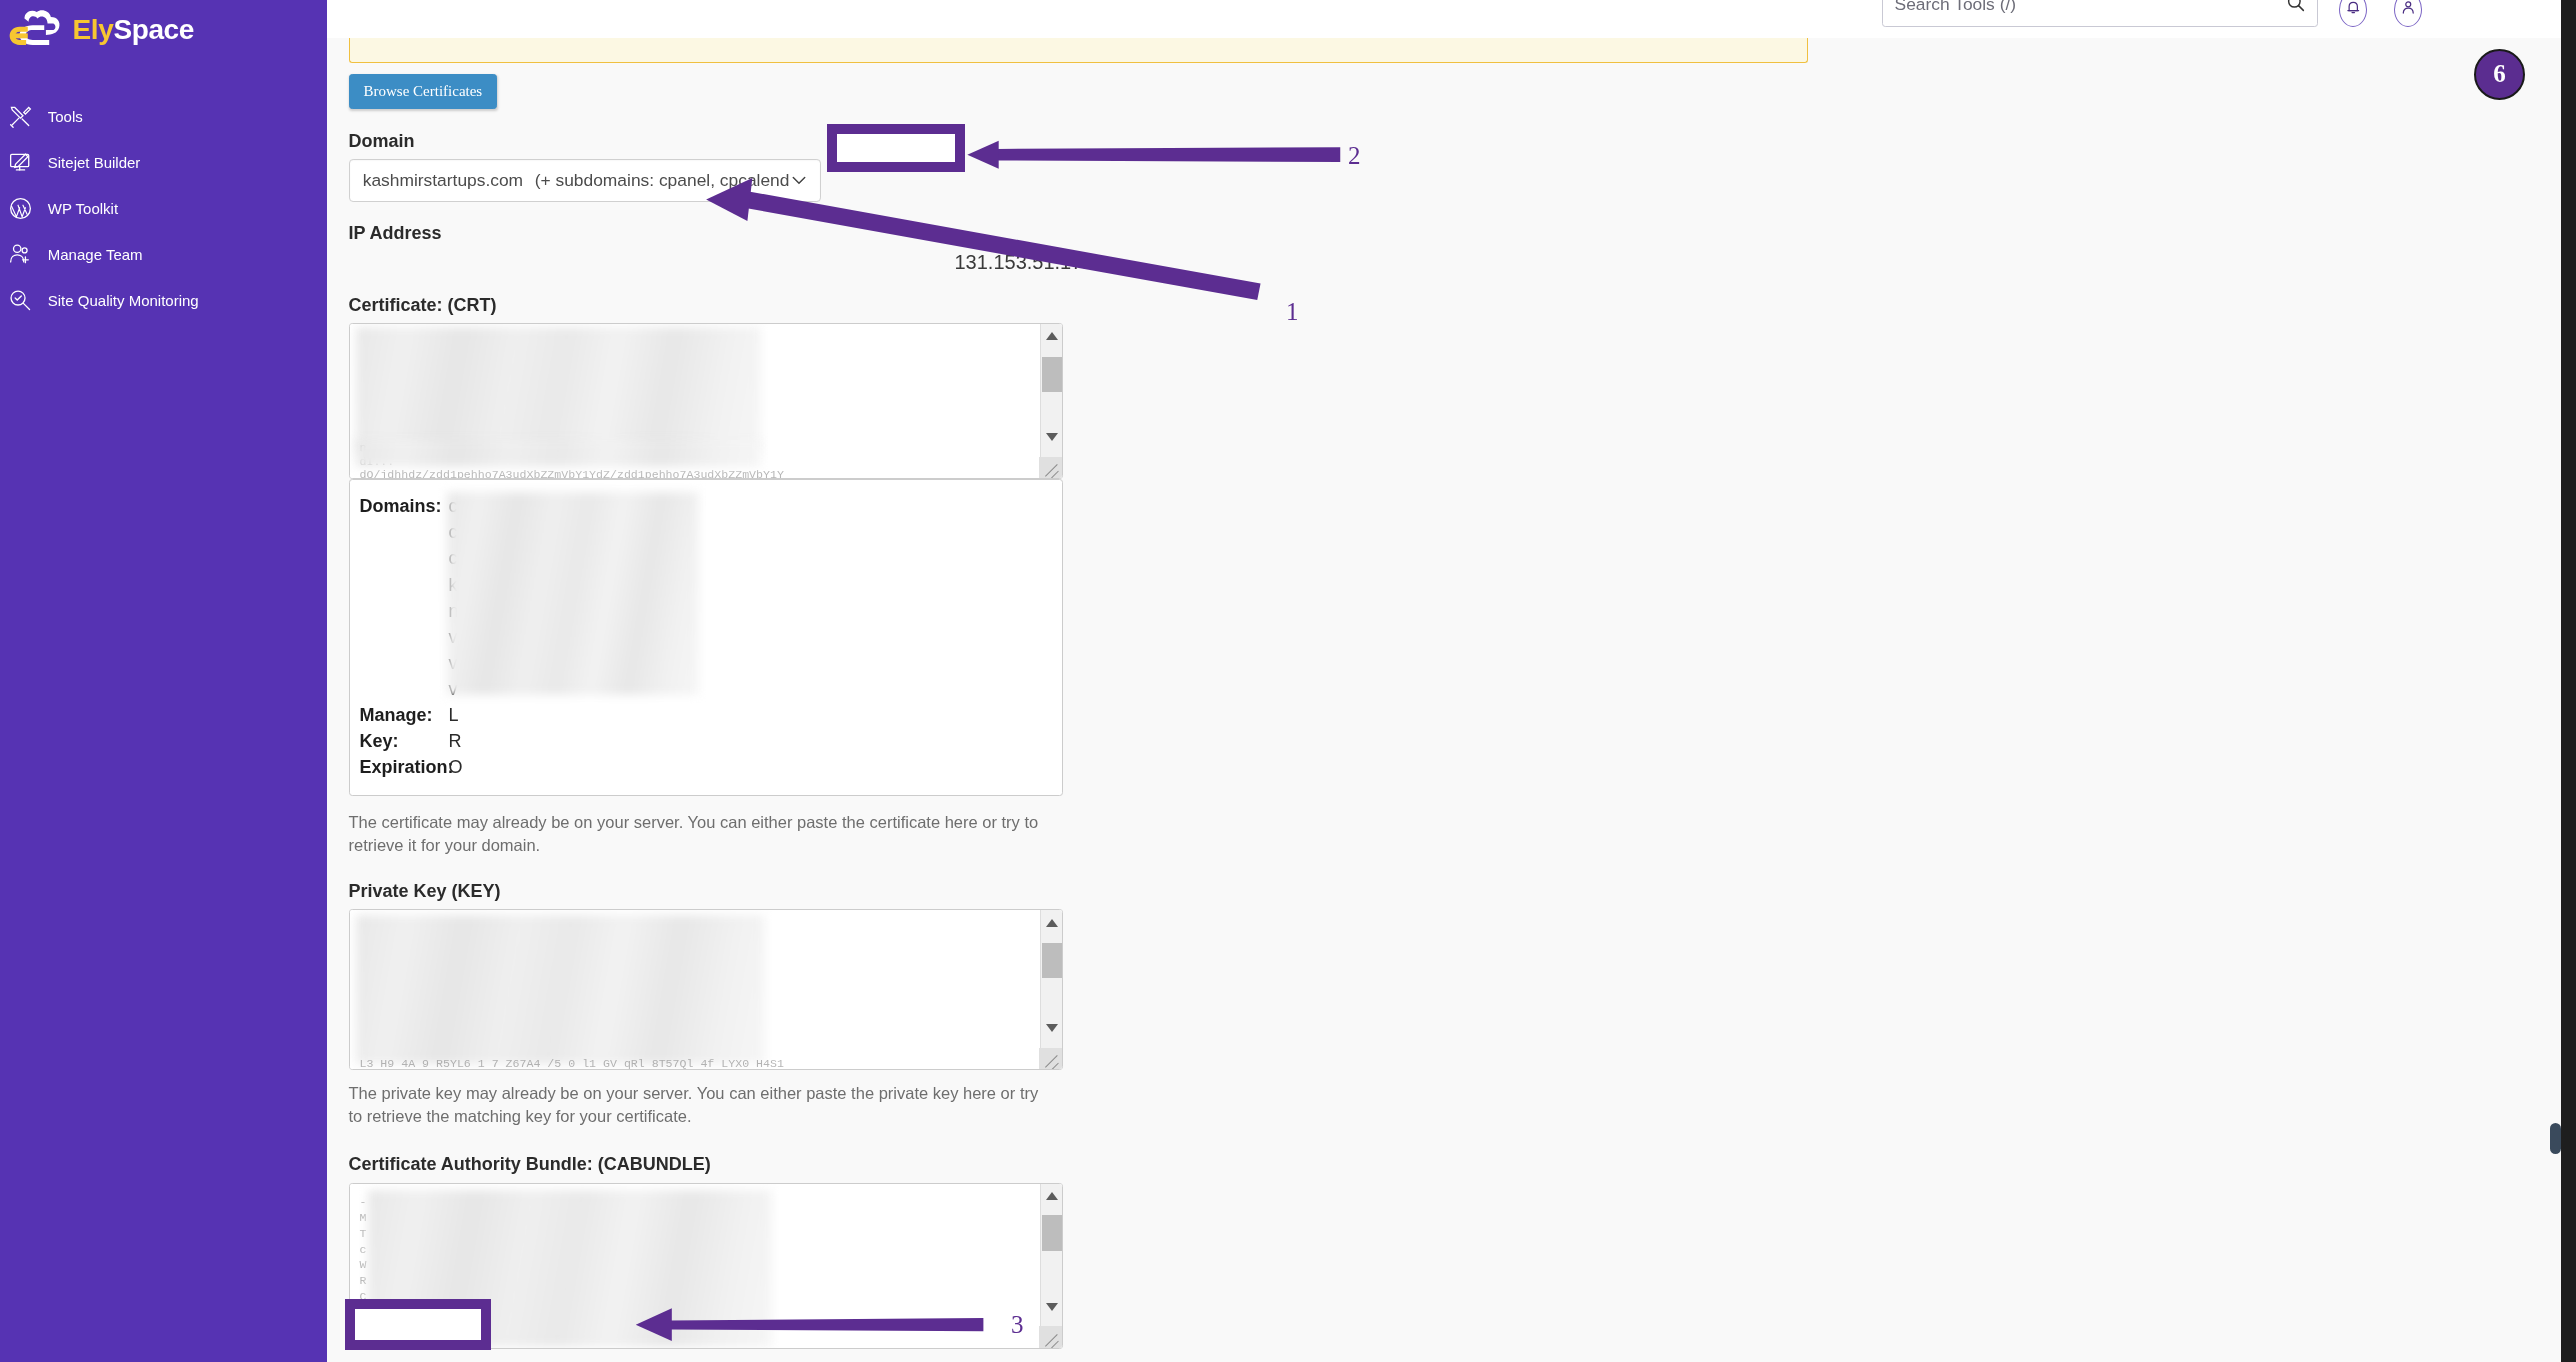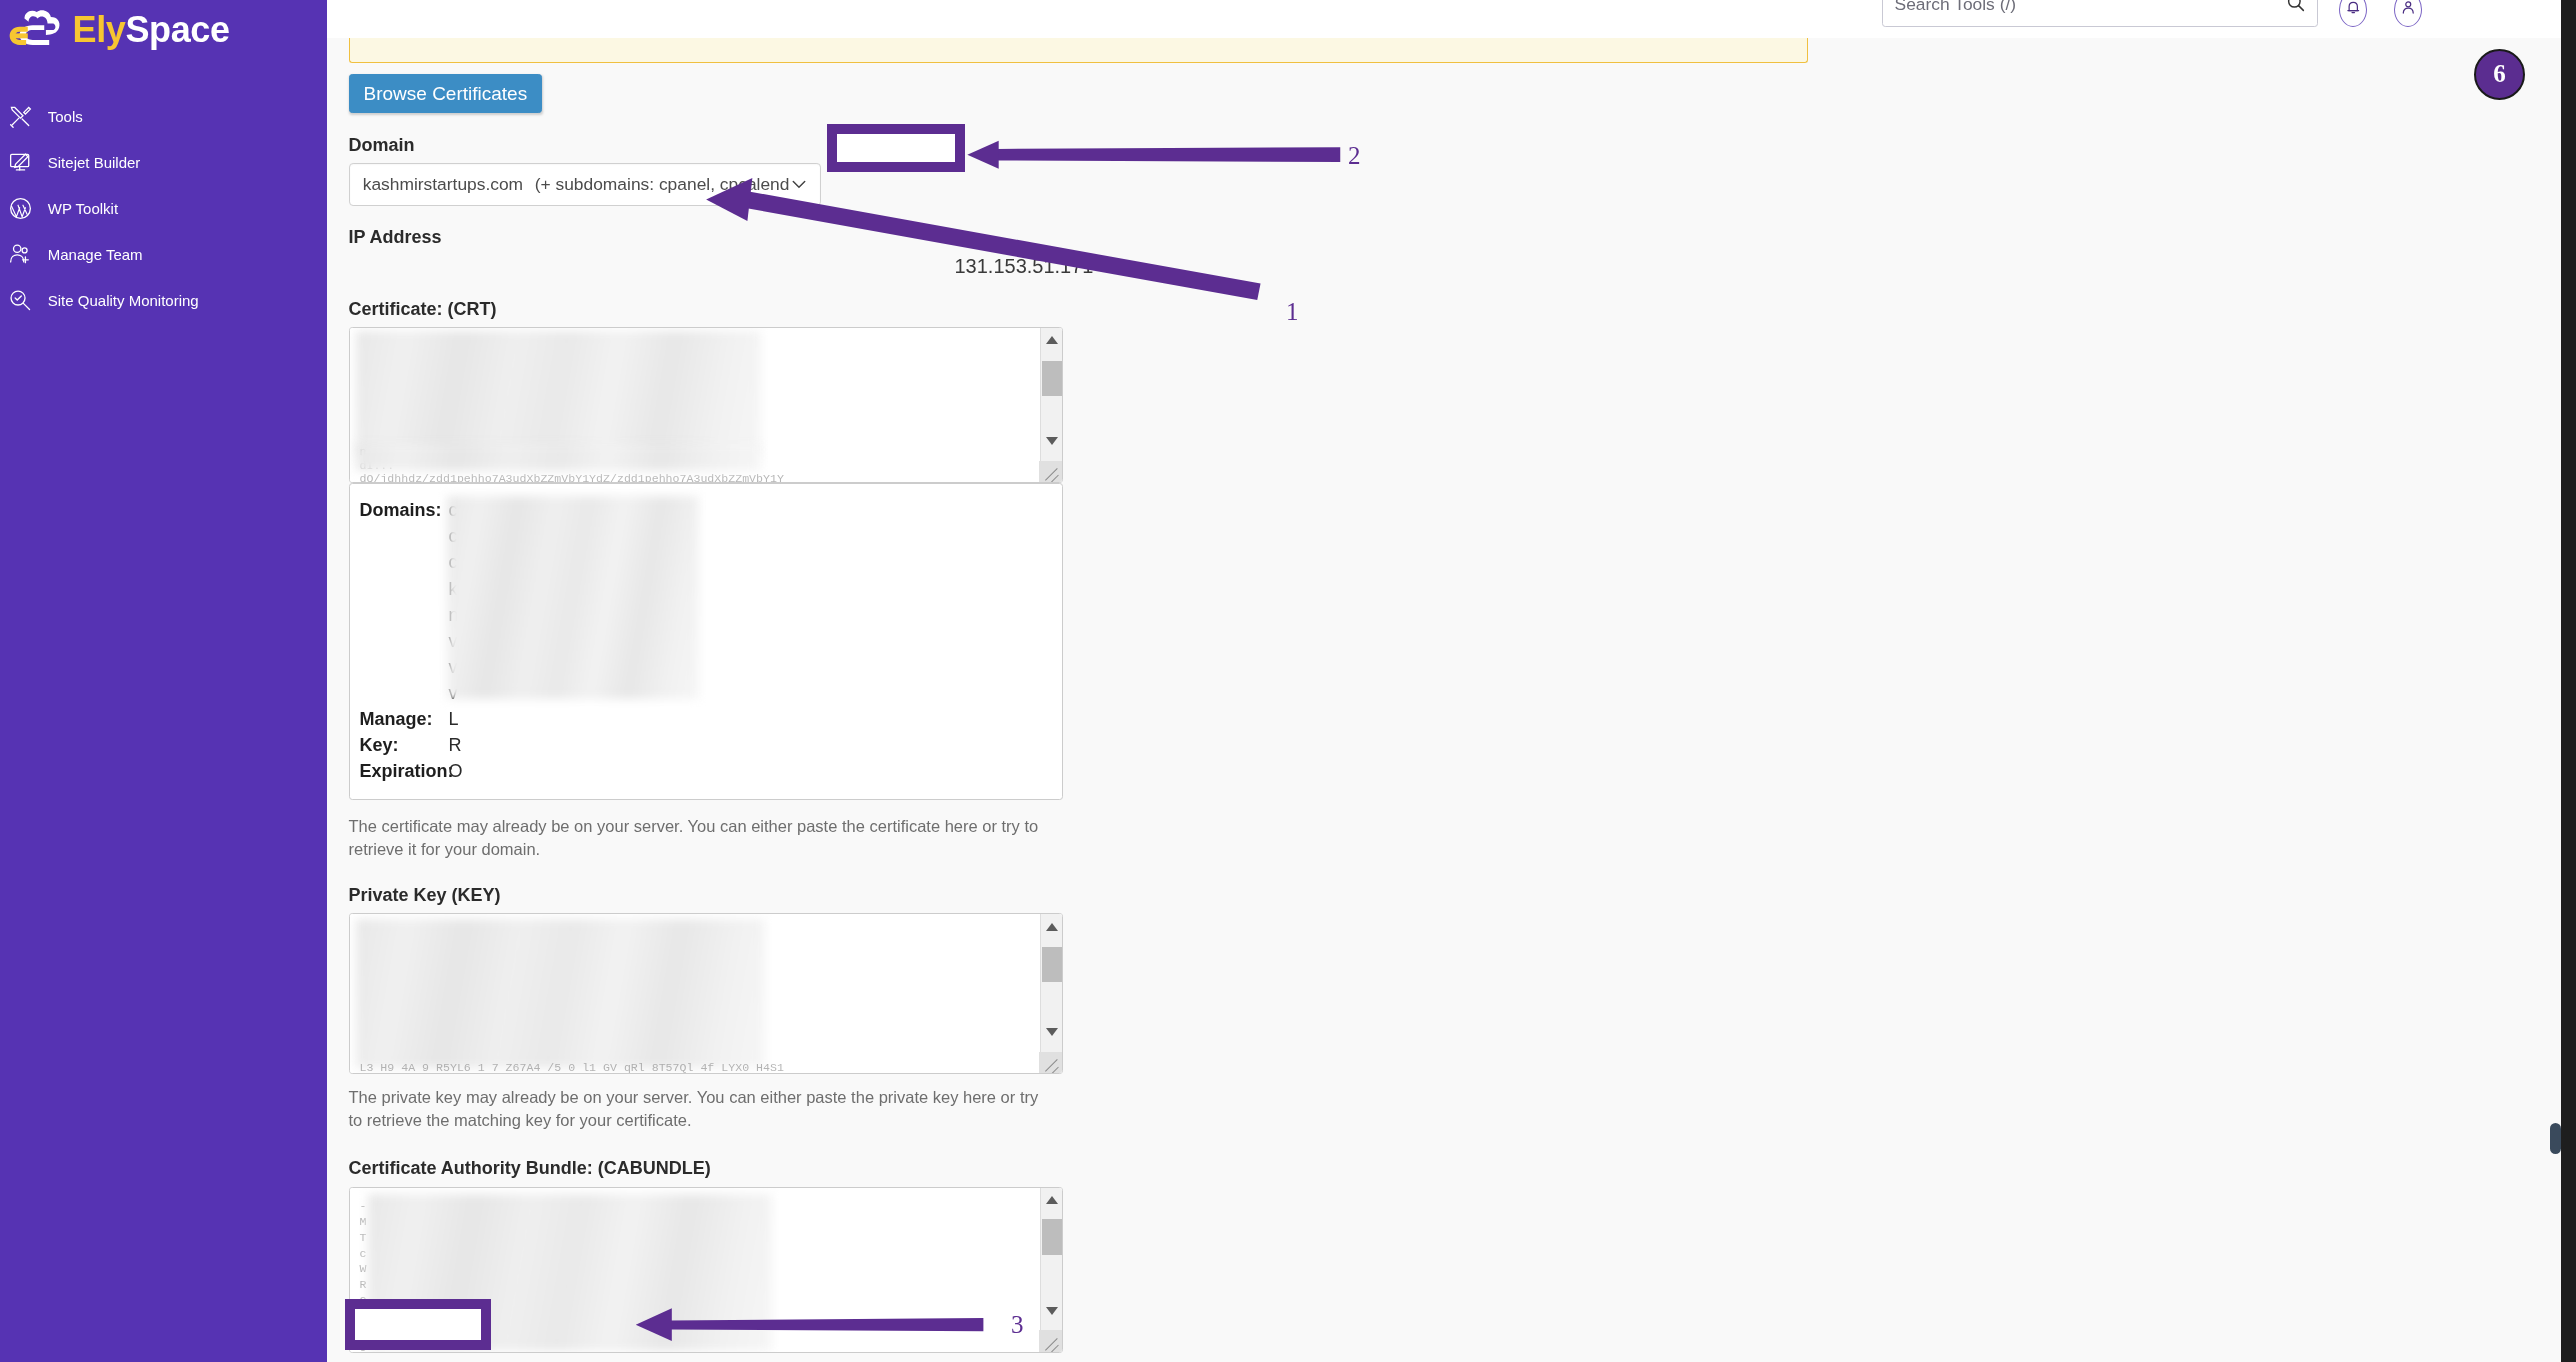--- a/index.html
+++ b/index.html
@@ -13,21 +13,21 @@
 
   
   #sidebar {
     position: absolute; left: 0; top: 0;
     width: 327px; height: 1362px;
     background: #5633b3;
     color: #ffffff;
   }
   #brand { position: absolute; left: 8.3px; top: 6.6px; display: flex; align-items: center; gap: 3.3px; }
   #brand .logo-mark { width: 61px; height: 46px; display:block; }
-  #brand .wordmark { font-size: 36px; font-weight: bold; letter-spacing: -0.4px; line-height: 1; }
+  #brand .wordmark { font-size: 28px; font-weight: bold; letter-spacing: -0.4px; line-height: 1; }
   #brand .wordmark .ely { color: #f7c631; }
   #brand .wordmark .space { color: #ffffff; }
 
   .nav { position: absolute; left: 0; top: 93px; width: 100%; }
   .nav-item {
     display: flex; align-items: center; gap: 13.2px;
     padding: 0 0 0 6.6px; height: 46px;
     cursor: pointer;
   }
   .nav-item .ico { width: 28px; height: 28px; flex: 0 0 28px; display:flex; align-items:center; justify-content:center; }
@@ -76,21 +76,21 @@
 
   .form-col { position: absolute; left: 21.5px; top: 36px; width: 745px; }
 
   .btn {
     display: inline-block; font-family: "Liberation Sans", sans-serif;
     border-radius: 3.3px; cursor: pointer; border: 0.8px solid transparent;
     box-shadow: 0.8px 1.7px 2.5px rgba(0,0,0,0.18);
   }
   .btn-blue {
     background: #3c8dc5; color: #fff; border-color: #3c8dc5;
-    font-size: 19px; padding: 9px 14px; line-height: 1;
+    font-size: 15px; padding: 9px 14px; line-height: 1; font-family: Liberation Serif, serif;
   }
 
   .field-label {
     font-size: 18px; font-weight: bold; color: #2b2b2b;
     margin-bottom: 7.4px;
   }
   .field-value { font-size: 20px; color: #3a3a3a; text-align: right; }
 
   .select-box {
     position: relative; width: 472px; height: 43px;

